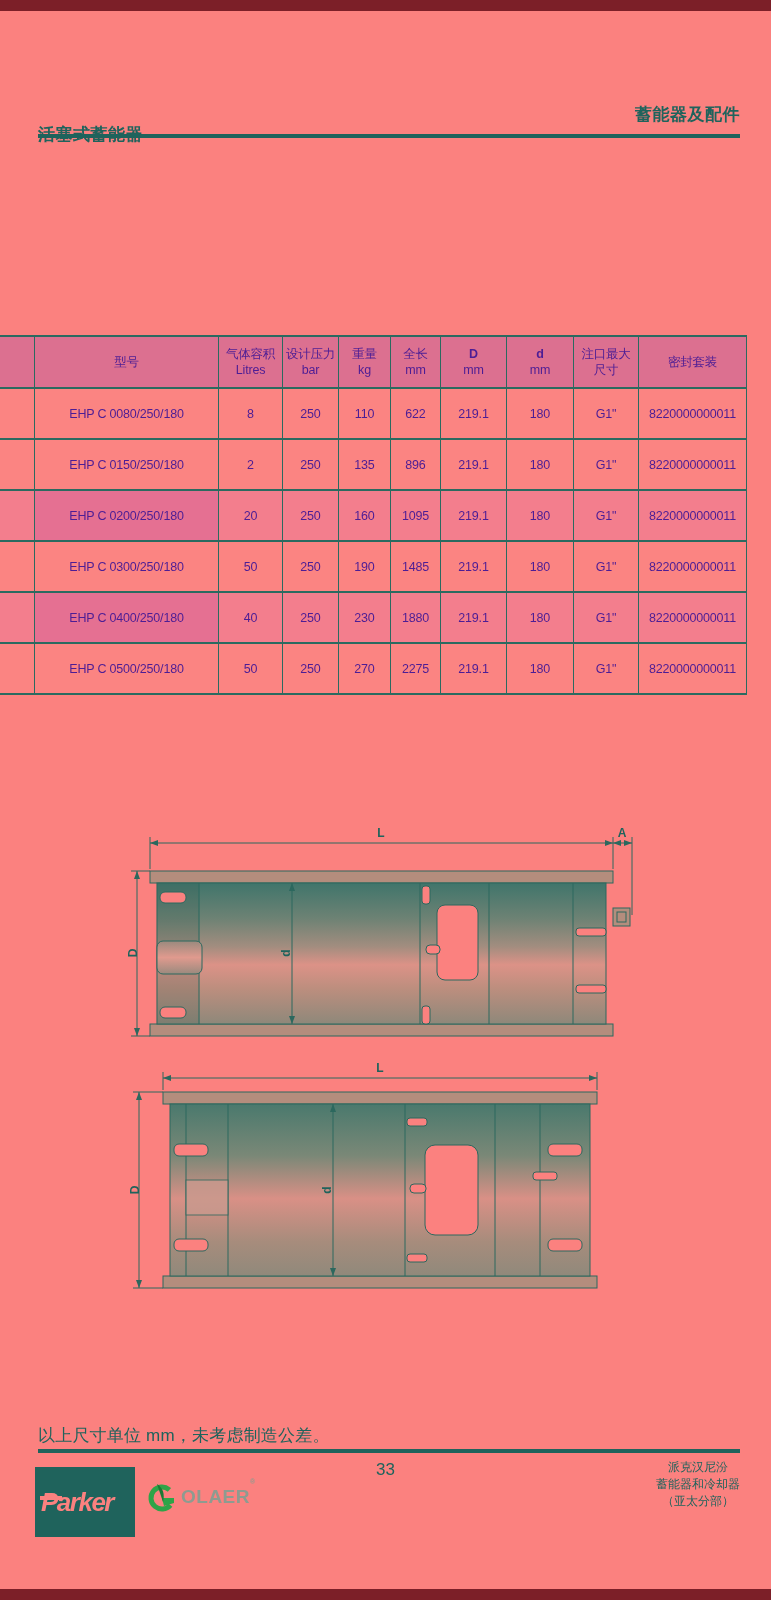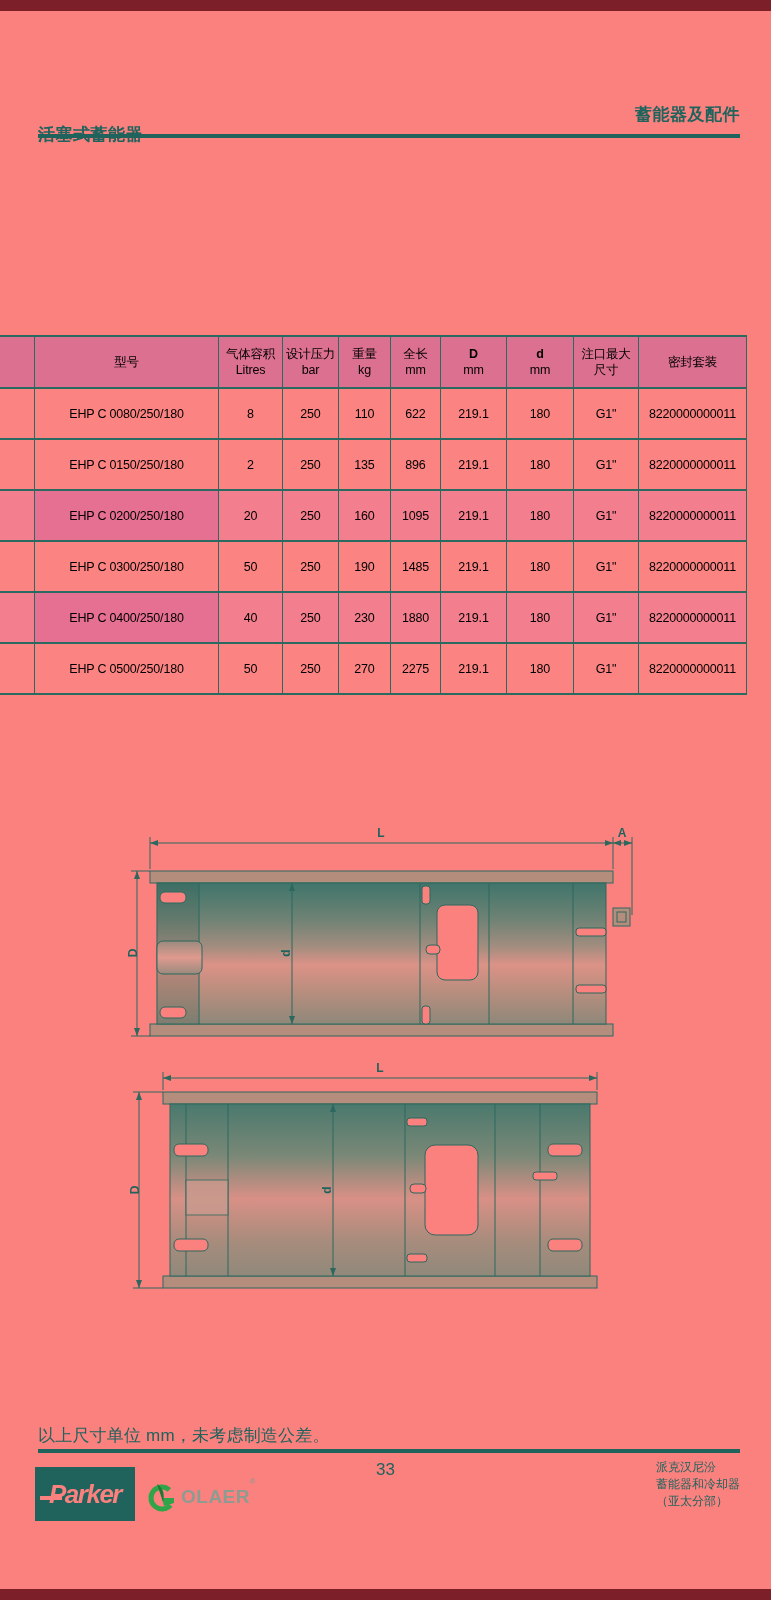--- a/index.html
+++ b/index.html
@@ -16,21 +16,21 @@
 
   
   .page-head-left{left:38px;top:103px;font-size:17px;font-weight:bold;letter-spacing:.5px;margin-top:20px;}
   .page-head-right{right:31px;top:103px;font-size:17px;font-weight:bold;letter-spacing:.5px;}
   .rule{left:38px;width:702px;height:4px;background:#1F635C;}
   .rule.head{top:134px;}
   .rule.foot{top:1449px;}
 
   
   .table-wrap{left:0;top:335px;}
-  table.spec{border-collapse:collapse;table-layout:fixed;width:737px;color:#000000;}
+  table.spec{border-collapse:collapse;table-layout:fixed;width:737px;color:#4c1d95;}
   table.spec th,table.spec td{
     border:1px solid #2B6A60;border-top-width:2px;border-bottom-width:2px;
     padding:0;text-align:center;font-weight:normal;font-size:12.5px;letter-spacing:-.2px;
     overflow:hidden;
   }
   table.spec tr>*:first-child{border-left:none;}
   table.spec thead th{height:50px;background:#DC7090;line-height:1.3;}
   table.spec thead th .b{font-weight:bold;}
   table.spec tbody td{height:49px;}
   tr.light td{background:#FB8482;}
@@ -40,24 +40,24 @@
   td.model{font-size:12px;}
 
   
   .draw1{left:100px;top:795px;}
   .draw2{left:100px;top:1058px;}
   svg text{font-family:"Liberation Sans","DejaVu Sans",sans-serif;font-size:12px;font-weight:bold;fill:#1F635C;}
 
   
   .note{left:38px;top:1424px;font-size:17px;letter-spacing:.2px;}
   .pageno{left:0;width:771px;top:1460px;text-align:center;font-size:17px;}
-  .company{right:31px;top:1459px;text-align:left;font-size:12px;line-height:17px;}
+  .company{right:31px;top:1459px;text-align:center;font-size:12px;line-height:17px;}
   .parker-box{
-    left:35px;top:1467px;width:100px;height:54px;background:#1F635C;
-    display:flex;align-items:center;justify-content:flex-end;padding-right:14px;box-sizing:border-box;
+    left:35px;top:1467px;width:100px;height:70px;background:#1F635C;
+    display:flex;align-items:center;justify-content:flex-end;padding-right:22px;box-sizing:border-box;
   }
   .parker-dash{position:absolute;left:5px;top:29px;width:22px;height:4px;background:#FB817F;}
   .parker-word{
     color:#FB817F;font-size:26px;font-weight:bold;font-style:italic;letter-spacing:-1.5px;
   }
   .olaer{left:147px;top:1480px;display:flex;align-items:center;}
   .olaer-word{font-size:19px;font-weight:bold;color:#8E9B90;letter-spacing:.5px;margin-left:4px;}
   .olaer-reg{font-size:7px;color:#8E9B90;vertical-align:top;position:relative;top:-8px;}
 </style>
 </head>

